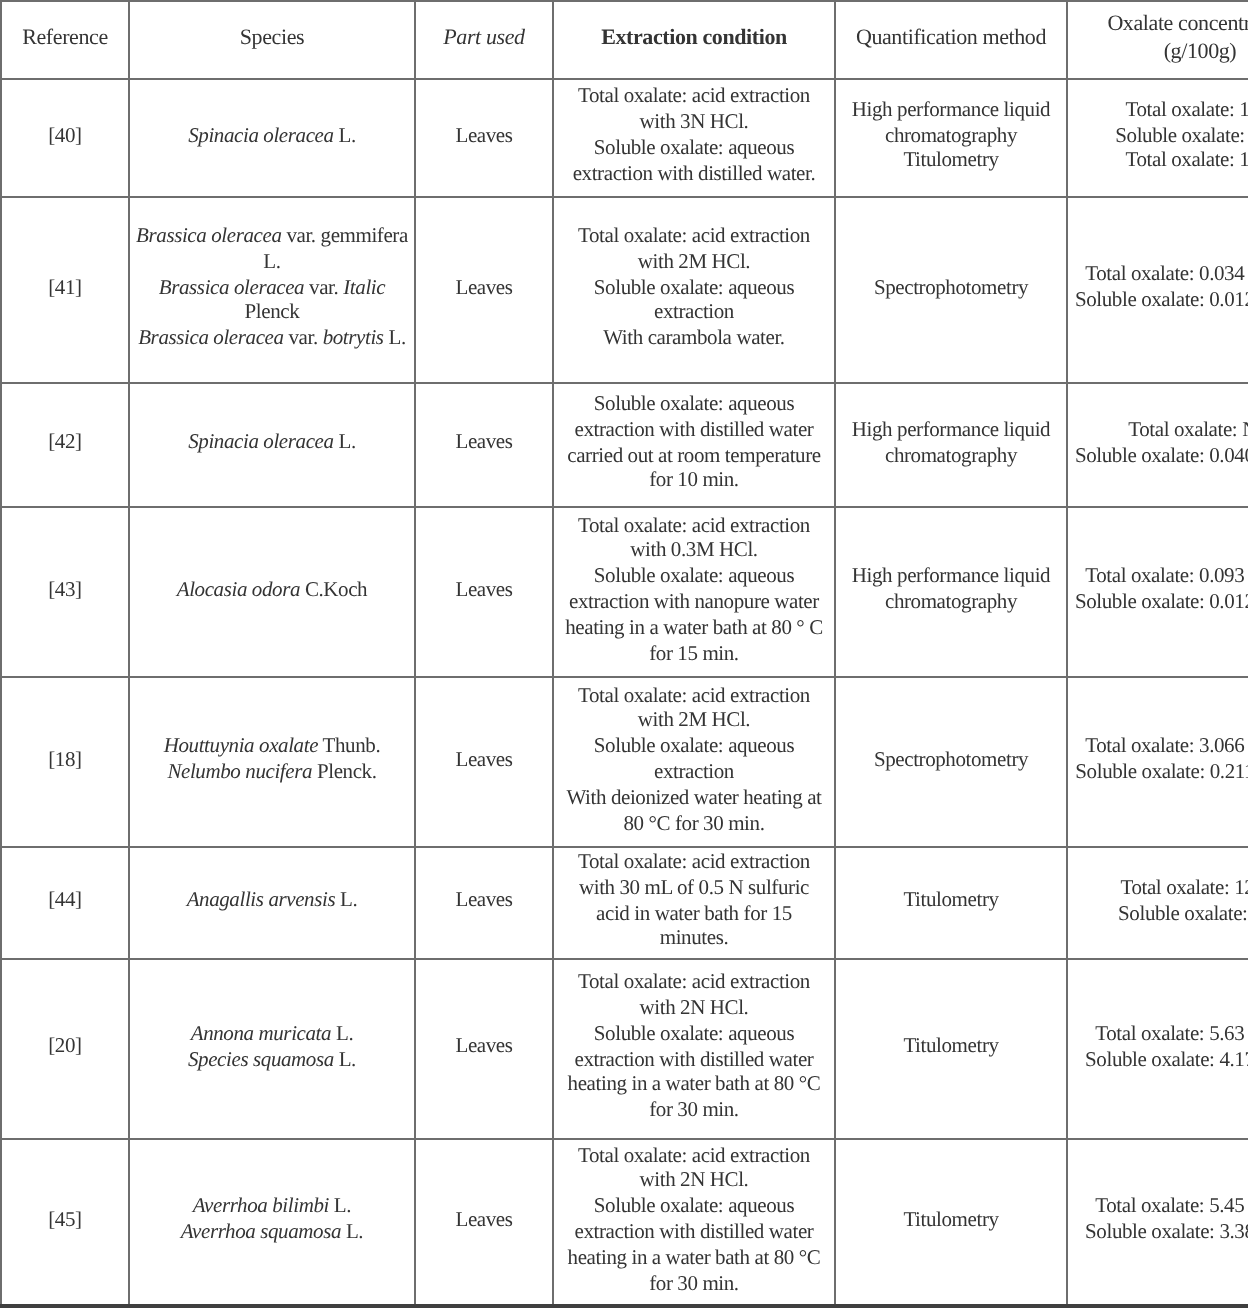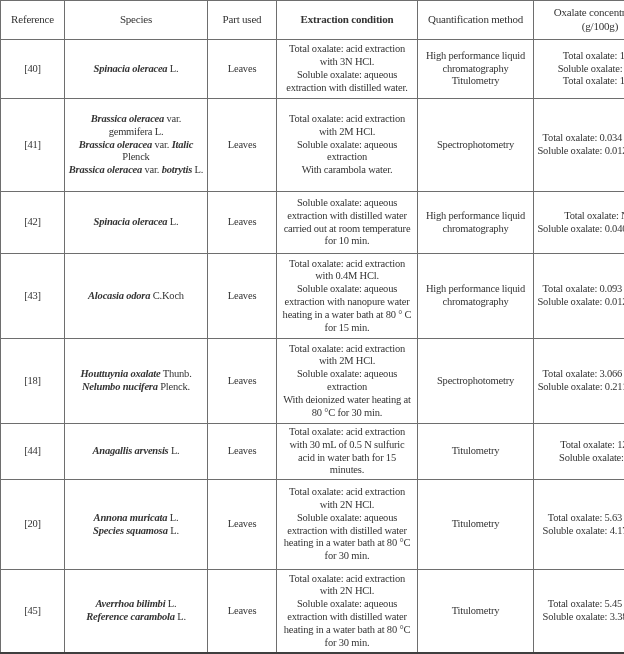--- a/index.html
+++ b/index.html
@@ -28,32 +28,32 @@
     line-height: 1.22;
     letter-spacing: -0.2px;
     overflow: hidden;
   }
   table.paper-table th {
     font-size: 11px;
     line-height: 1.25;
     height: 34px;
   }
   .line { margin: 0; }
-  i { font-style: italic; font-weight: bold; }
+  i { font-style: italic; }
 </style>
 </head>
 <body>
 
 <div class="page">
   <table class="paper-table">
     <thead>
       <tr id="head-row">
           <th style="width: 57px;">Reference</th>
           <th style="width: 136px; margin-top: 44px;">Species</th>
-          <th style="width: 62px;">Part used</th>
+          <th style="width: 62px; font-style: italic;">Part used</th>
           <th style="width: 134px; font-weight: bold;">Extraction condition</th>
           <th style="width: 109px;">Quantification method</th>
           <th style="width: 126px;">Oxalate concentration (g/100g)</th>
         </tr>
     </thead>
     <tbody id="table-body">
         <tr style="height: 59px;">
           <td>
             <div class="line">[40]</div>
           </td>
@@ -127,21 +127,21 @@
           <td>
             <div class="line">[43]</div>
           </td>
           <td>
             <div class="line"><i>Alocasia odora</i><span> C.Koch</span></div>
           </td>
           <td>
             <div class="line">Leaves</div>
           </td>
           <td>
-            <div class="line">Total oxalate: acid extraction with 0.4M HCl.</div>
+            <div class="line">Total oxalate: acid extraction with 0.3M HCl.</div>
             <div class="line">Soluble oxalate: aqueous extraction with nanopure water heating in a water bath at 80 ° C for 15 min.</div>
           </td>
           <td>
             <div class="line">High performance liquid chromatography</div>
           </td>
           <td>
             <div class="line">Total oxalate: 0.093 to 0.424</div>
             <div class="line">Soluble oxalate: 0.012 to 0.261</div>
           </td>
         </tr>
@@ -212,21 +212,21 @@
             <div class="line">Total oxalate: 5.63 to 6.27</div>
             <div class="line">Soluble oxalate: 4.17 to 4.65</div>
           </td>
         </tr>
         <tr style="height: 83px;">
           <td>
             <div class="line">[45]</div>
           </td>
           <td>
             <div class="line"><i>Averrhoa bilimbi</i><span> L.</span></div>
-            <div class="line"><i>Reference carambola</i><span> L.</span></div>
+            <div class="line"><i>Averrhoa squamosa</i><span> L.</span></div>
           </td>
           <td>
             <div class="line">Leaves</div>
           </td>
           <td>
             <div class="line">Total oxalate: acid extraction with 2N HCl.</div>
             <div class="line">Soluble oxalate: aqueous extraction with distilled water heating in a water bath at 80 °C for 30 min.</div>
           </td>
           <td>
             <div class="line">Titulometry</div>

